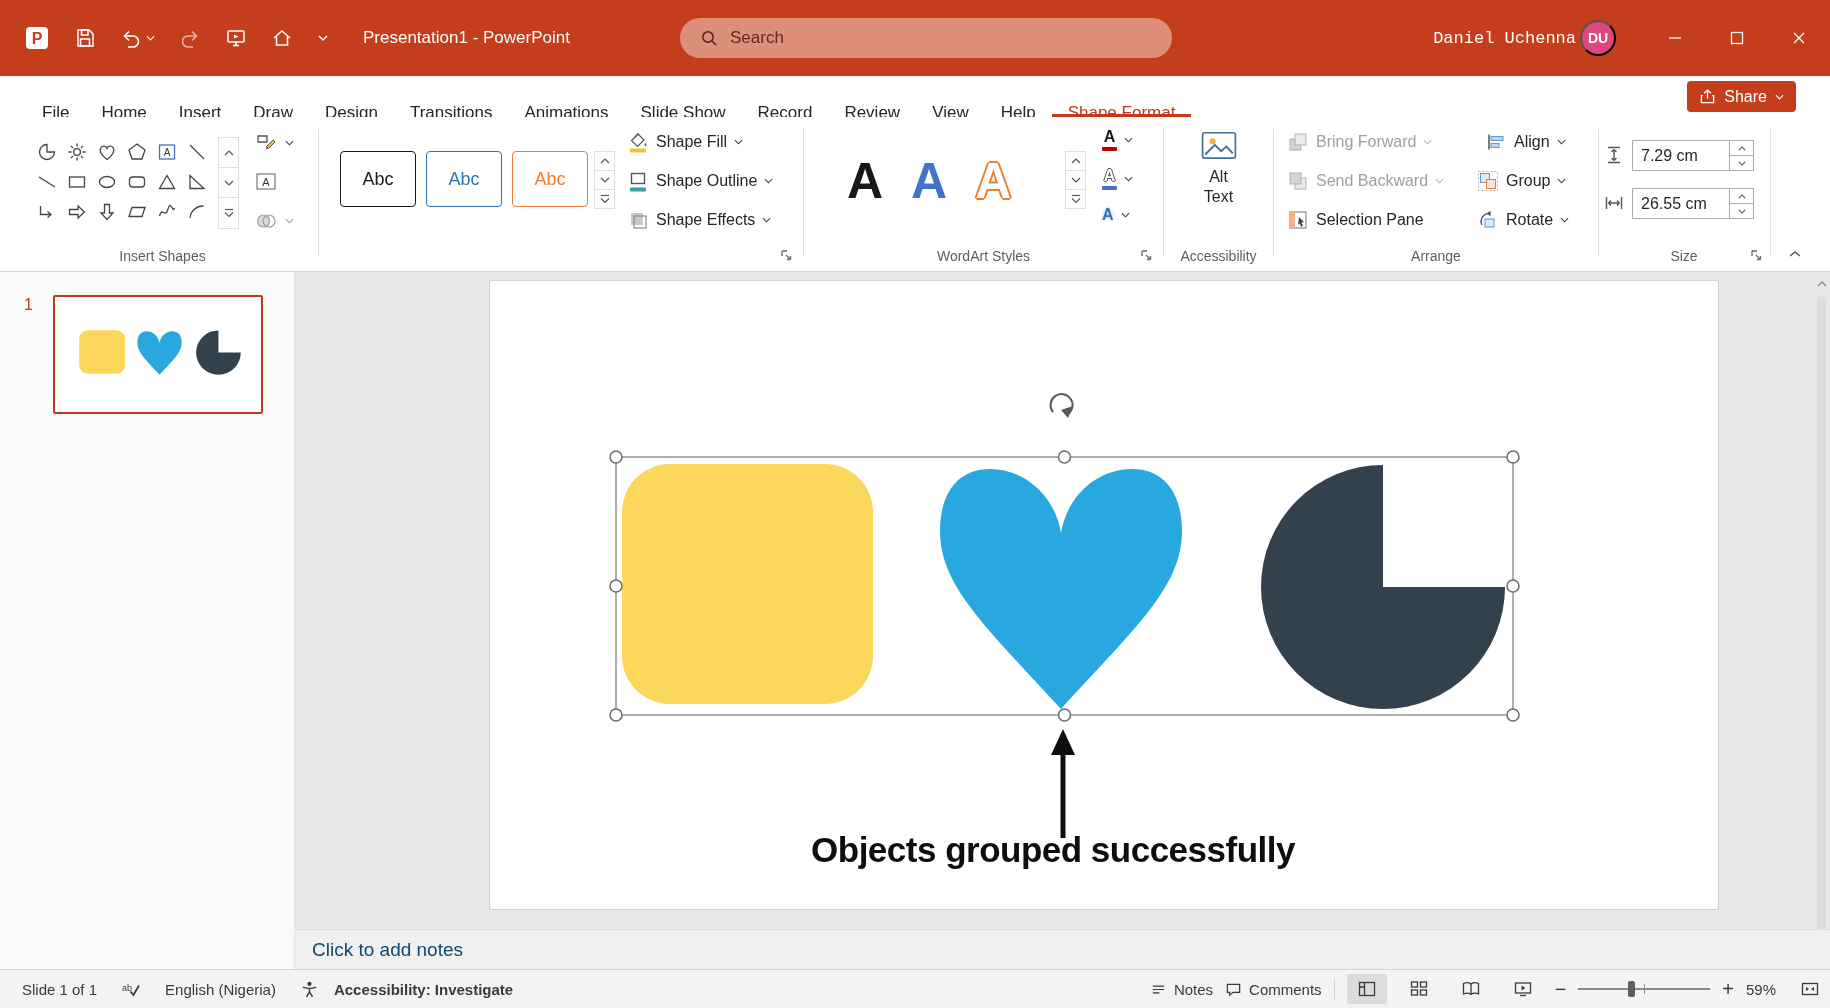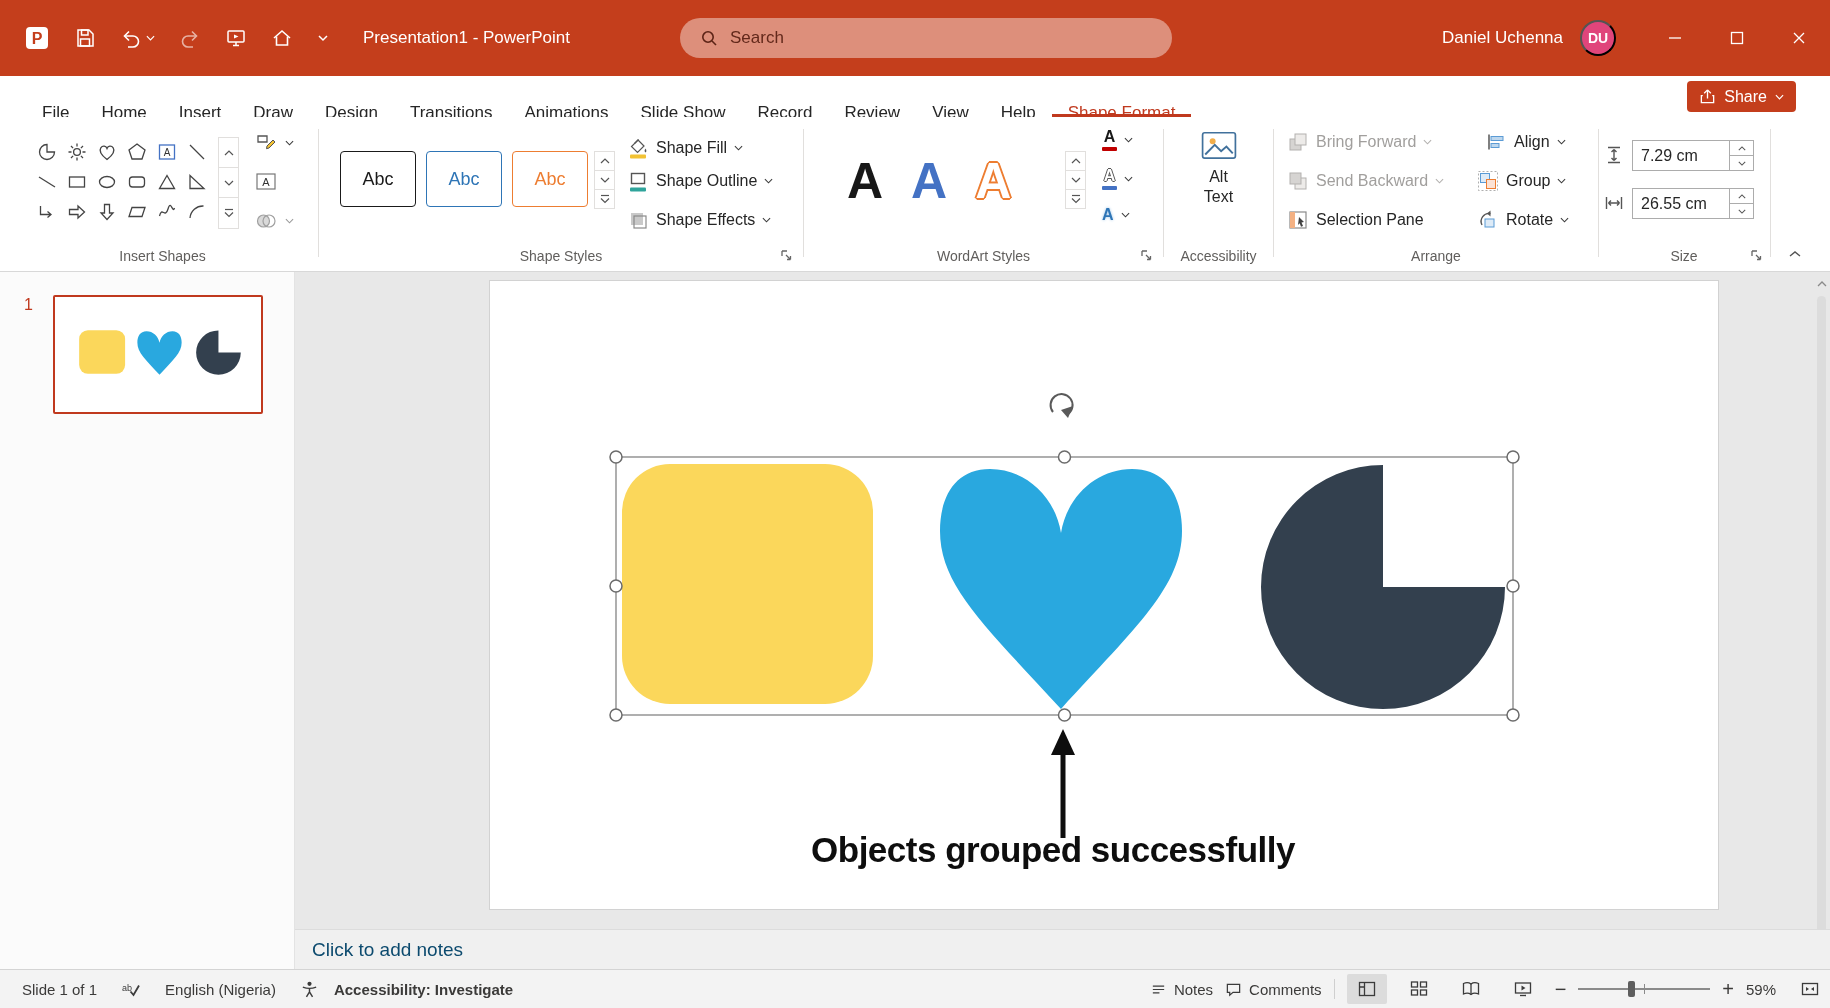--- a/index.html
+++ b/index.html
@@ -17,21 +17,21 @@
 
   
   .titlebar{position:absolute;left:0;top:0;width:1830px;height:76px;background:var(--titlebar_red);display:flex;align-items:center;color:#fff;}
   .tb-left{display:flex;align-items:center;gap:24px;padding-left:24px;}
   .tb-btn{background:none;border:none;cursor:pointer;display:flex;align-items:center;color:#fff;}
   .tb-title{font-size:17px;color:#fff;margin-left:10px;white-space:nowrap;}
   .tb-search{position:absolute;left:680px;top:18px;width:492px;height:40px;background:rgba(255,255,255,0.42);border-radius:20px;display:flex;align-items:center;padding-left:20px;gap:12px;}
   .tb-search input{background:transparent;border:none;outline:none;font-size:17px;color:#4A1C0F;width:380px;font-family:"Liberation Sans",sans-serif;}
   .tb-search input::placeholder{color:#5C2316;opacity:.95;}
   .tb-right{position:absolute;right:0;top:0;height:76px;display:flex;align-items:center;}
-  .tb-user{font-size:17px;margin-right:17px;}
+  .tb-user{font-size:17px;margin-right:4px;font-family:Liberation Mono, monospace;}
   .avatar{width:36px;height:36px;border-radius:50%;background:var(--avatar_pink);display:flex;align-items:center;justify-content:center;font-size:14px;font-weight:bold;color:#fff;margin-right:28px;}
   .win-btn{width:62px;height:76px;background:none;border:none;display:flex;align-items:center;justify-content:center;cursor:pointer;}
 
   
   .tabrow{position:absolute;left:0;top:76px;width:1830px;height:41px;background:#fff;display:flex;align-items:stretch;}
   .tabs{display:flex;align-items:stretch;padding-left:26px;}
   .tab{border:none;background:none;cursor:pointer;font-size:17px;color:#262626;padding:0 16px;display:flex;align-items:center;font-family:"Liberation Sans",sans-serif;margin-top:32px;}
   .tab.active{color:var(--tab_red);border-bottom:3px solid var(--tab_red);padding-top:3px;}
   .share-btn{position:absolute;right:34px;top:5px;height:31px;background:var(--titlebar_red);color:#fff;border:none;border-radius:4px;display:flex;align-items:center;gap:8px;padding:0 12px;font-size:16px;cursor:pointer;font-family:"Liberation Sans",sans-serif;}
 
@@ -381,21 +381,21 @@
               <path d="M1 1 L5 5 L9 1" fill="none" stroke="#555" stroke-width="1.2"></path>
             </svg>
           </button>
         <button style="height:18px;">
             <svg width="10" height="10" viewBox="0 0 10 10">
               <path d="M1 1.5 H9" stroke="#555" stroke-width="1.2"></path>
               <path d="M1 4.5 L5 8.5 L9 4.5" fill="none" stroke="#555" stroke-width="1.2"></path>
             </svg>
           </button>
       </div>
-      <button class="rib-row" style="left:305px;top:20px;">
+      <button class="rib-row" style="left:305px;top:14px;">
         <span style="line-height:0;"><svg width="22" height="22" viewBox="0 0 22 22">
               <path d="M11 3 L17 9 L10.5 15.5 L4.5 9.5 Z" fill="#fff" stroke="#555" stroke-width="1.2"></path>
               <path d="M7.5 6.5 L11.5 2.5" stroke="#555" stroke-width="1.2"></path>
               <path d="M18.5 11.5 q1.8 2.8 0 4 q-1.8 -1.2 0 -4" fill="#555"></path>
               <rect x="3" y="17.5" width="16" height="4" rx="1" fill="#F2C233"></rect>
             </svg></span>
         <span>Shape Fill</span>
         <span class="dd"><svg width="9" height="6" viewBox="0 0 10 6">
               <path d="M1 1 L5 5 L9 1" fill="none" stroke="#3b3b3b" stroke-width="1.2"></path>
             </svg></span>
@@ -413,21 +413,20 @@
       <button class="rib-row" style="left:305px;top:92px;">
         <span style="line-height:0;"><svg width="22" height="22" viewBox="0 0 22 22">
               <rect x="4" y="4" width="12" height="12" fill="#C9C9C9"></rect>
               <rect x="7" y="7" width="12" height="12" fill="none" stroke="#8a8a8a" stroke-width="1.2"></rect>
             </svg></span>
         <span>Shape Effects</span>
         <span class="dd"><svg width="9" height="6" viewBox="0 0 10 6">
               <path d="M1 1 L5 5 L9 1" fill="none" stroke="#3b3b3b" stroke-width="1.2"></path>
             </svg></span>
       </button>
-      <div class="grp-label">Shape Styles</div>
       <button class="launcher"><svg width="14" height="14" viewBox="0 0 14 14">
             <path d="M3 3 H8 M3 3 V8" stroke="#666" fill="none" stroke-width="1.3"></path>
             <path d="M7 7 L11.5 11.5 M11.5 11.5 H8 M11.5 11.5 V8" stroke="#666" fill="none" stroke-width="1.3"></path>
           </svg></button>
     </div>
     <div class="rdiv" style="left:803px;"></div>
 
     <div class="rgrp" style="left:807px;width:353px;">
       <div class="wa-letters">
         <button class="wa wa1" style="background:none;border:none;font-family:'Liberation Sans',sans-serif;">A</button>

